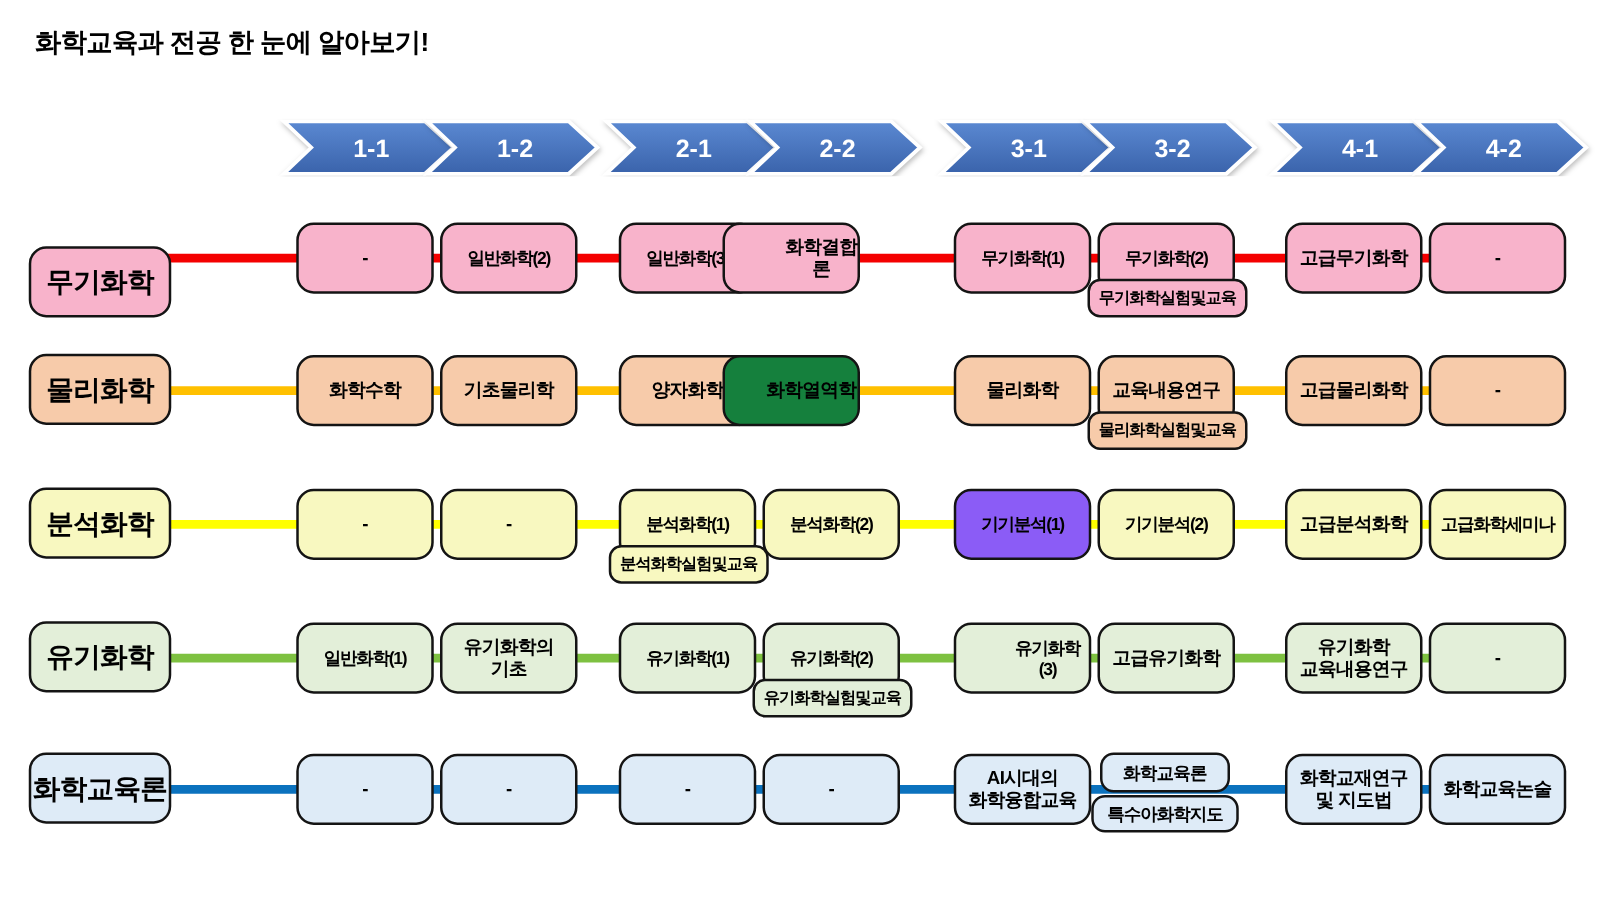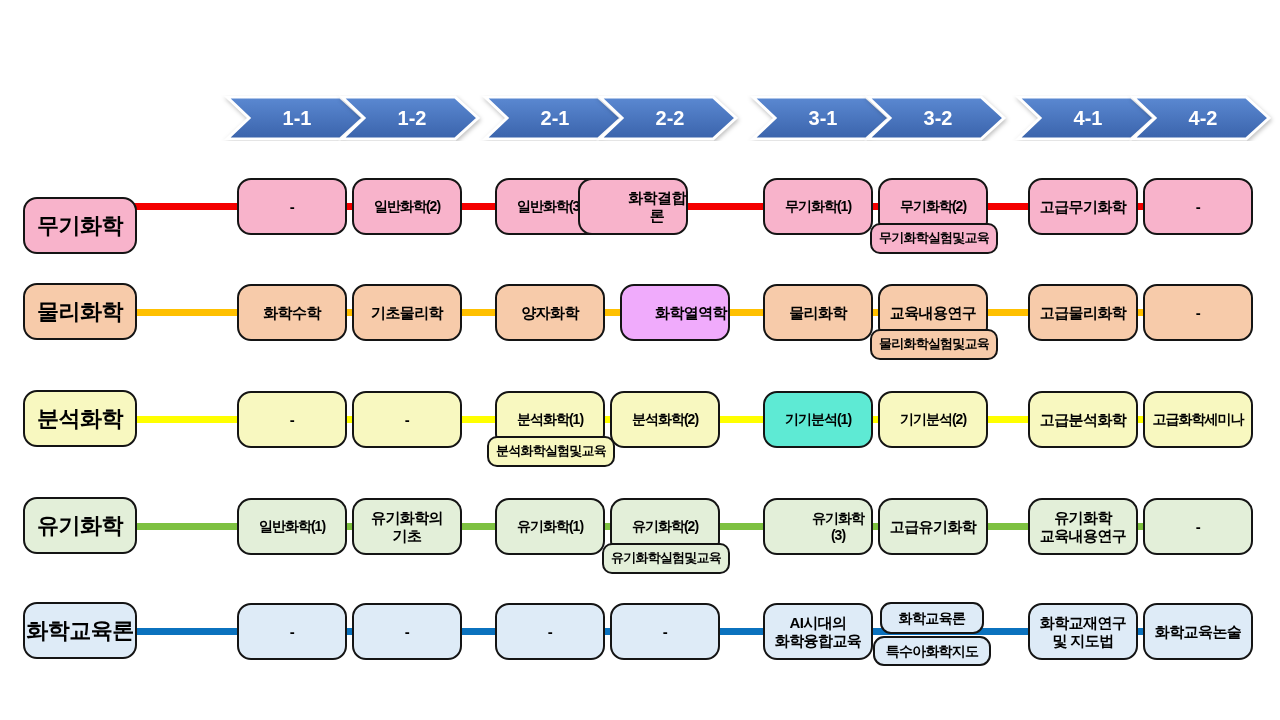--- a/index.html
+++ b/index.html
@@ -33,20 +33,21 @@
     width:128px;height:31px;font-size:13px;letter-spacing:-0.8px;
     border-radius:10px;z-index:2;
   }
   .split-top{width:104px;height:32px;font-size:14px;letter-spacing:-0.6px;border-radius:11px;}
   .split-bottom{width:118px;height:30px;font-size:14px;letter-spacing:-0.8px;border-radius:11px;z-index:2;}
 </style>
 </head>
 <body>
 
 <div id="stage">
+  <h1 id="page-title">화학교육과 전공 한 눈에 알아보기!</h1>
   <svg id="chevron-svg" width="1280" height="46">
     <defs>
       <linearGradient id="chevGrad" x1="0" y1="0" x2="0" y2="1">
         <stop offset="0" stop-color="#5b89d2"></stop>
         <stop offset="1" stop-color="#3a63ab"></stop>
       </linearGradient>
     </defs>
     <g id="chevrons">
         <polygon points="227,2 340,2 363,23 340,44 227,44 249,23" fill="url(#chevGrad)" stroke="#ffffff" stroke-width="3" class="chev-poly"></polygon>
         <text x="297" y="25" class="chev-label">1-1</text>
@@ -76,33 +77,33 @@
       <div class="box course-box small" style="left: 763px; top: 178px; background: rgb(248, 179, 203);">무기화학(1)</div>
       <div class="box course-box small" style="left: 878px; top: 178px; background: rgb(248, 179, 203);">무기화학(2)</div>
       <div class="box course-box" style="left: 1028px; top: 178px; background: rgb(248, 179, 203);">고급무기화학</div>
       <div class="box course-box" style="left: 1143px; top: 178px; background: rgb(248, 179, 203);">-</div>
       <div class="box sub-box" style="left: 870px; top: 223px; background: rgb(248, 179, 203);">무기화학실험및교육</div>
       <div class="track-line" style="left: 130px; top: 309px; width: 1038px; background: rgb(255, 192, 0);"></div>
       <div class="box label-box" style="left: 23px; top: 283px; background: rgb(247, 203, 170);">물리화학</div>
       <div class="box course-box" style="left: 237px; top: 284px; background: rgb(247, 203, 170);">화학수학</div>
       <div class="box course-box" style="left: 352px; top: 284px; background: rgb(247, 203, 170);">기초물리학</div>
       <div class="box course-box" style="left: 495px; top: 284px; background: rgb(247, 203, 170);">양자화학</div>
-      <div class="box course-box" style="left: 620px; top: 284px; background: #f0abfc; padding-left: 32px;">화학열역학</div>
+      <div class="box course-box" style="left: 578px; top: 284px; background: #15803d; padding-left: 32px;">화학열역학</div>
       <div class="box course-box" style="left: 763px; top: 284px; background: rgb(247, 203, 170);">물리화학</div>
       <div class="box course-box" style="left: 878px; top: 284px; background: rgb(247, 203, 170);">교육내용연구</div>
       <div class="box course-box" style="left: 1028px; top: 284px; background: rgb(247, 203, 170);">고급물리화학</div>
       <div class="box course-box" style="left: 1143px; top: 284px; background: rgb(247, 203, 170);">-</div>
       <div class="box sub-box" style="left: 870px; top: 329px; background: rgb(247, 203, 170);">물리화학실험및교육</div>
       <div class="track-line" style="left: 130px; top: 416px; width: 1038px; background: rgb(255, 255, 0);"></div>
       <div class="box label-box" style="left: 23px; top: 390px; background: rgb(248, 248, 192);">분석화학</div>
       <div class="box course-box" style="left: 237px; top: 391px; background: rgb(248, 248, 192);">-</div>
       <div class="box course-box" style="left: 352px; top: 391px; background: rgb(248, 248, 192);">-</div>
       <div class="box course-box small" style="left: 495px; top: 391px; background: rgb(248, 248, 192);">분석화학(1)</div>
       <div class="box course-box small" style="left: 610px; top: 391px; background: rgb(248, 248, 192);">분석화학(2)</div>
-      <div class="box course-box small" style="left: 763px; top: 391px; background: #5eead4;">기기분석(1)</div>
+      <div class="box course-box small" style="left: 763px; top: 391px; background: #8b5cf6;">기기분석(1)</div>
       <div class="box course-box small" style="left: 878px; top: 391px; background: rgb(248, 248, 192);">기기분석(2)</div>
       <div class="box course-box" style="left: 1028px; top: 391px; background: rgb(248, 248, 192);">고급분석화학</div>
       <div class="box course-box small" style="left: 1143px; top: 391px; background: rgb(248, 248, 192);">고급화학세미나</div>
       <div class="box sub-box" style="left: 487px; top: 436px; background: rgb(248, 248, 192);">분석화학실험및교육</div>
       <div class="track-line" style="left: 130px; top: 523px; width: 1038px; background: rgb(126, 193, 65);"></div>
       <div class="box label-box" style="left: 23px; top: 497px; background: rgb(227, 239, 217);">유기화학</div>
       <div class="box course-box small" style="left: 237px; top: 498px; background: rgb(227, 239, 217);">일반화학(1)</div>
       <div class="box course-box" style="left: 352px; top: 498px; background: rgb(227, 239, 217);">유기화학의
 기초</div>
       <div class="box course-box small" style="left: 495px; top: 498px; background: rgb(227, 239, 217);">유기화학(1)</div>

